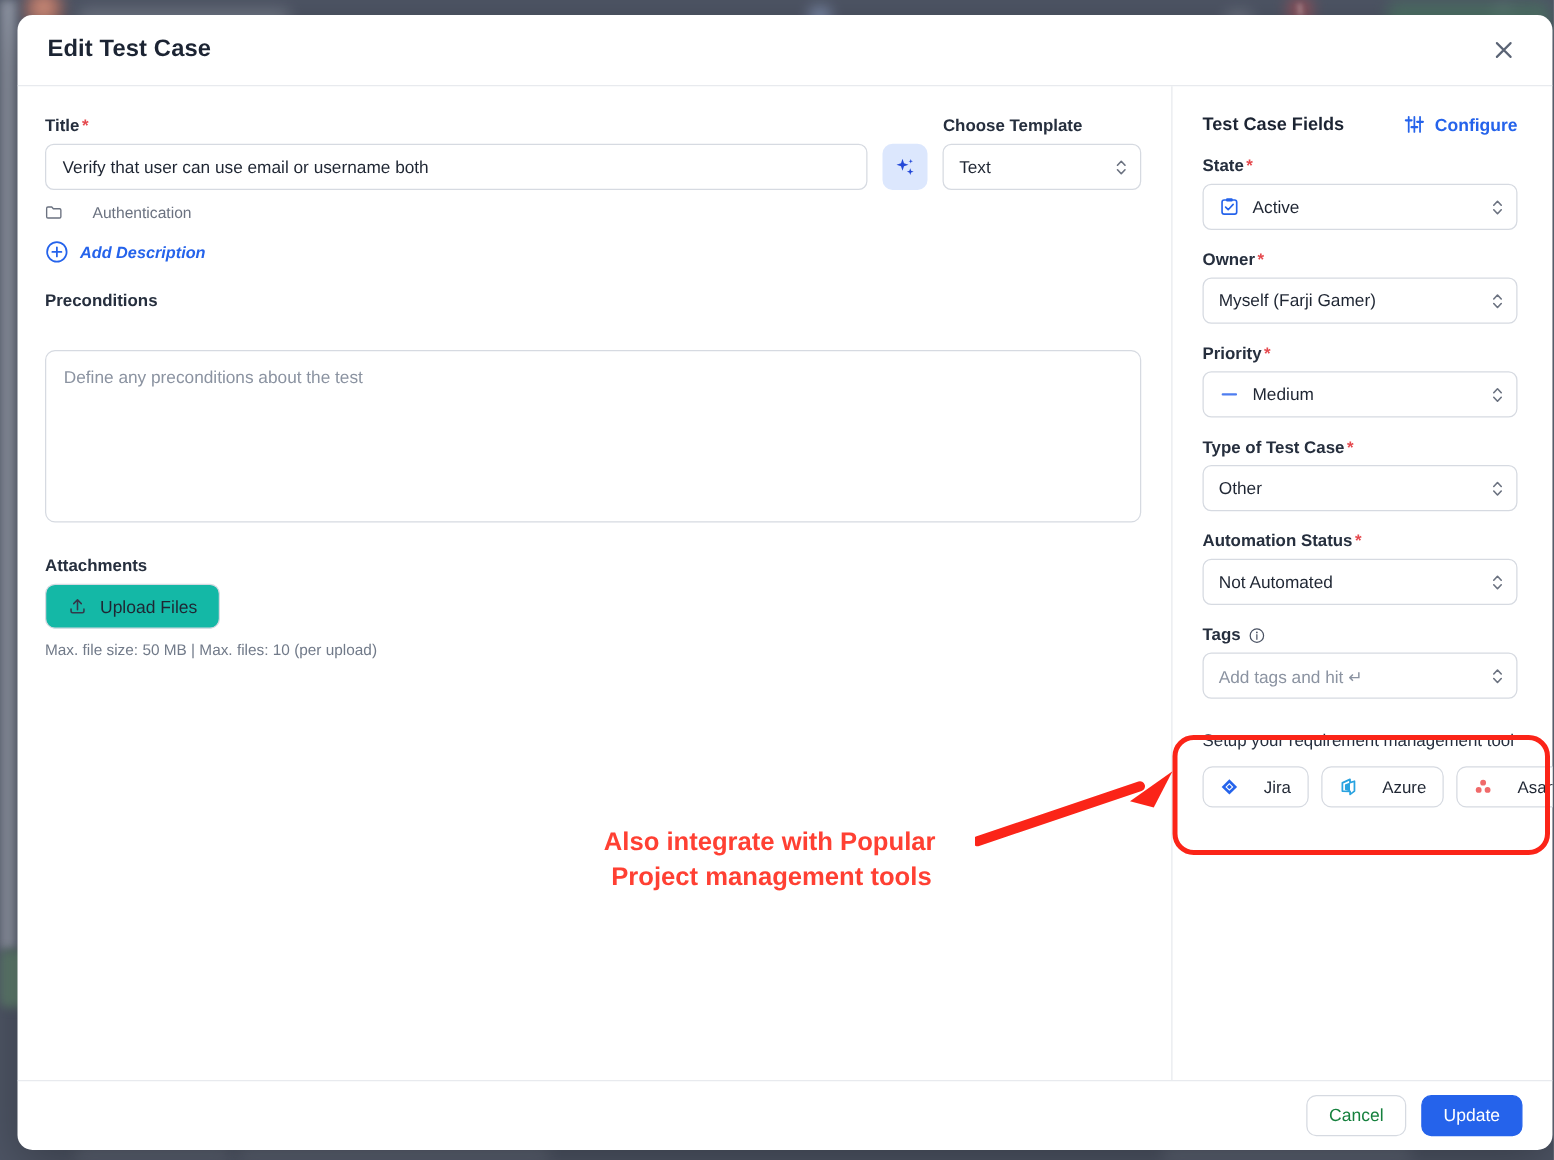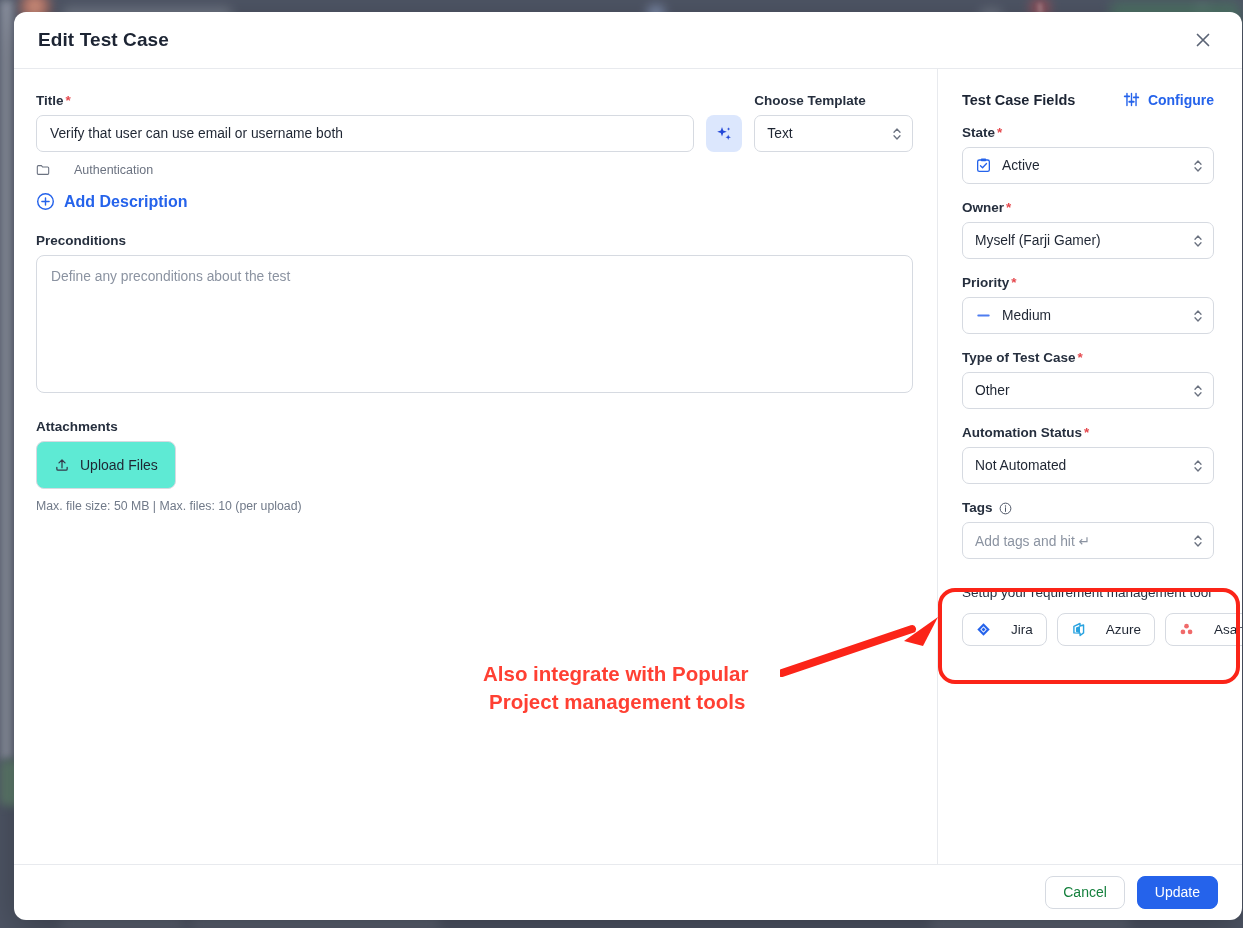--- a/index.html
+++ b/index.html
@@ -80,35 +80,35 @@
     width:100%; height:37px; border:1px solid #d6dae1; border-radius:7px;
     background:#fff; padding:0 30px 0 12px;
     display:flex; align-items:center; font-size:13.8px; color:#1f2633;
     cursor:pointer;
   }
   .sel-arrows { position:absolute; right:11px; top:50%; transform:translateY(-50%);
                 display:flex; flex-direction:column; gap:3px; color:#6b7280; pointer-events:none;}
 
   .breadcrumb { display:flex; align-items:center; gap:24px; margin-top:11px; color:#6b7280; font-size:12.5px; }
   .add-desc { display:flex; align-items:center; gap:9px; margin-top:15px; color:#2563eb;
-              font-size:16px; font-weight:700; cursor:pointer; width:max-content;}
+              font-size:13px; font-weight:700; cursor:pointer; width:max-content;font-style:italic;}
 
   .ta {
     width:100%; border:1px solid #d6dae1; border-radius:8px; resize:none;
     padding: 13px 14px; font-size:13.8px; color:#1f2633;
     font-family:"Liberation Sans", sans-serif; background:#fff;
   }
   .ta::placeholder { color:#8b93a1; }
 
   .section { margin-top: 22px; }
   .two-col { display:flex; gap:17px; }
   .two-col > div { flex:1; }
 
   .upload-btn {
-    height:48px; border:1px solid #d6dae1; border-radius:8px; background:#5eead4;
+    height:36px; border:1px solid #d6dae1; border-radius:8px; background:#14b8a6;
     display:inline-flex; align-items:center; gap:10px; padding:0 17px;
     font-size:14px; color:#1f2633; cursor:pointer; font-weight:500;
     font-family:"Liberation Sans", sans-serif;
   }
   .upload-hint { margin-top:10px; font-size:12.3px; color:#717a89; }
 
   
   .rp-head { display:flex; align-items:center; justify-content:space-between; margin-bottom:17px; }
   .rp-title { font-size:14.5px; font-weight:700; color:#1c2433; }
   .configure { display:flex; align-items:center; gap:8px; color:#2563eb; font-size:14px;
@@ -235,21 +235,21 @@
       <div class="add-desc">
         <svg width="19" height="19" viewBox="0 0 20 20" aria-hidden="true">
           <circle cx="10" cy="10" r="8.2" fill="none" stroke="#2563eb" stroke-width="1.5"></circle>
           <path d="M10 6.2 V13.8 M6.2 10 H13.8" stroke="#2563eb" stroke-width="1.5" stroke-linecap="round"></path>
         </svg>
         <span>Add Description</span>
       </div>
 
       <div class="section">
         <label class="flabel">Preconditions</label>
-        <textarea class="ta" style="height: 138px;" placeholder="Define any preconditions about the test"></textarea>
+        <textarea class="ta" style="height: 138px; margin-top: 25px;" placeholder="Define any preconditions about the test"></textarea>
       </div>
 
 
       <div class="section">
         <label class="flabel">Attachments</label>
         <button class="upload-btn">
           <svg width="16" height="16" viewBox="0 0 18 18" aria-hidden="true">
             <path d="M9 12.2 V3.4 M5.6 6.6 L9 3.2 L12.4 6.6" fill="none" stroke="#33394a" stroke-width="1.4" stroke-linecap="round" stroke-linejoin="round"></path>
             <path d="M3.2 11.6 V13.4 A1.4 1.4 0 0 0 4.6 14.8 H13.4 A1.4 1.4 0 0 0 14.8 13.4 V11.6" fill="none" stroke="#33394a" stroke-width="1.4" stroke-linecap="round"></path>
           </svg>

